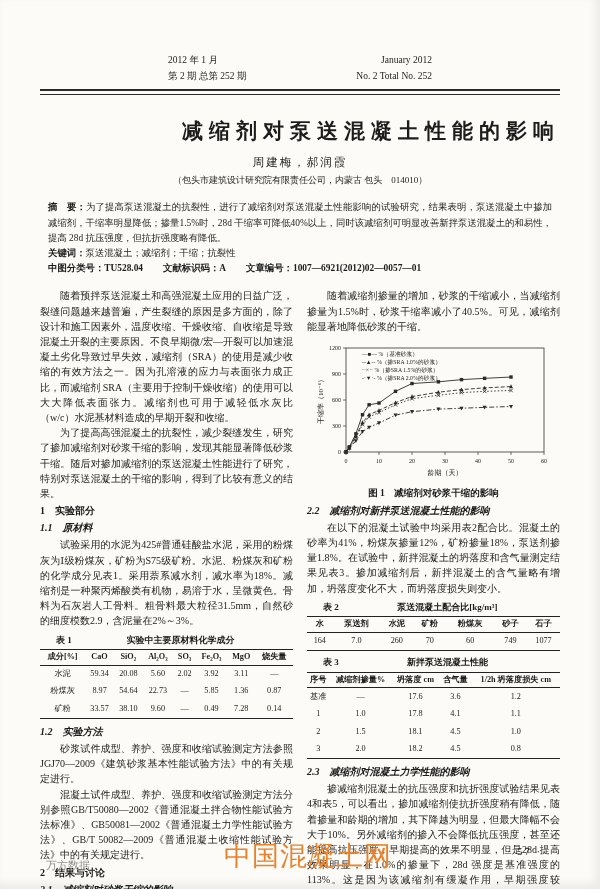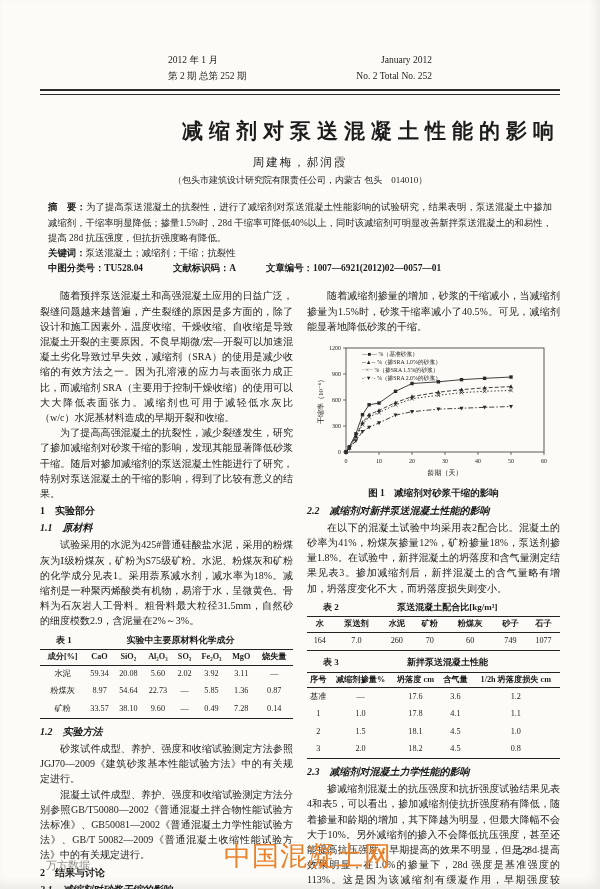--- a/index.html
+++ b/index.html
@@ -18,21 +18,21 @@
   .jh-en{font-size:9.5px;}
   .double-rule{border-top:2px solid #2a2a2a;border-bottom:1.2px solid #2a2a2a;height:3px;margin-top:5px;}
   
   .article-title{text-align:right;font-size:21px;font-weight:bold;letter-spacing:6px;margin-top:22px;}
   .authors{text-align:center;font-size:11.5px;margin-top:10px;letter-spacing:2px;}
   .affiliation{text-align:center;font-size:9px;margin-top:4px;}
   
   .abstract{margin:13px 8px 0 8px;font-size:9.4px;line-height:1.62;text-align:justify;}
   .abstract p{margin:0;}
   .abstract .lbl{font-weight:bold;}
-  .abstract .meta span{font-weight:bold;margin-right:30px;}
+  .abstract .meta span{font-weight:bold;margin-right:20px;}
   
   .columns{display:flex;gap:14px;margin-top:12px;}
   .col{width:253px;font-size:10px;line-height:1.52;text-align:justify;}
   .col p{margin:0;text-indent:2em;}
   .sec{font-size:10px;font-weight:bold;margin:2px 0;}
   .subsec{font-size:10px;font-weight:bold;font-style:italic;margin:2px 0;}
   
   .table-caption{display:flex;font-size:9px;font-weight:bold;margin:5px 0 2px 0;}
   .table-caption .tl{margin-left:16px;margin-right:26px;white-space:nowrap;}
   .table-caption .tt{flex:1;text-align:center;margin-right:30px;}

